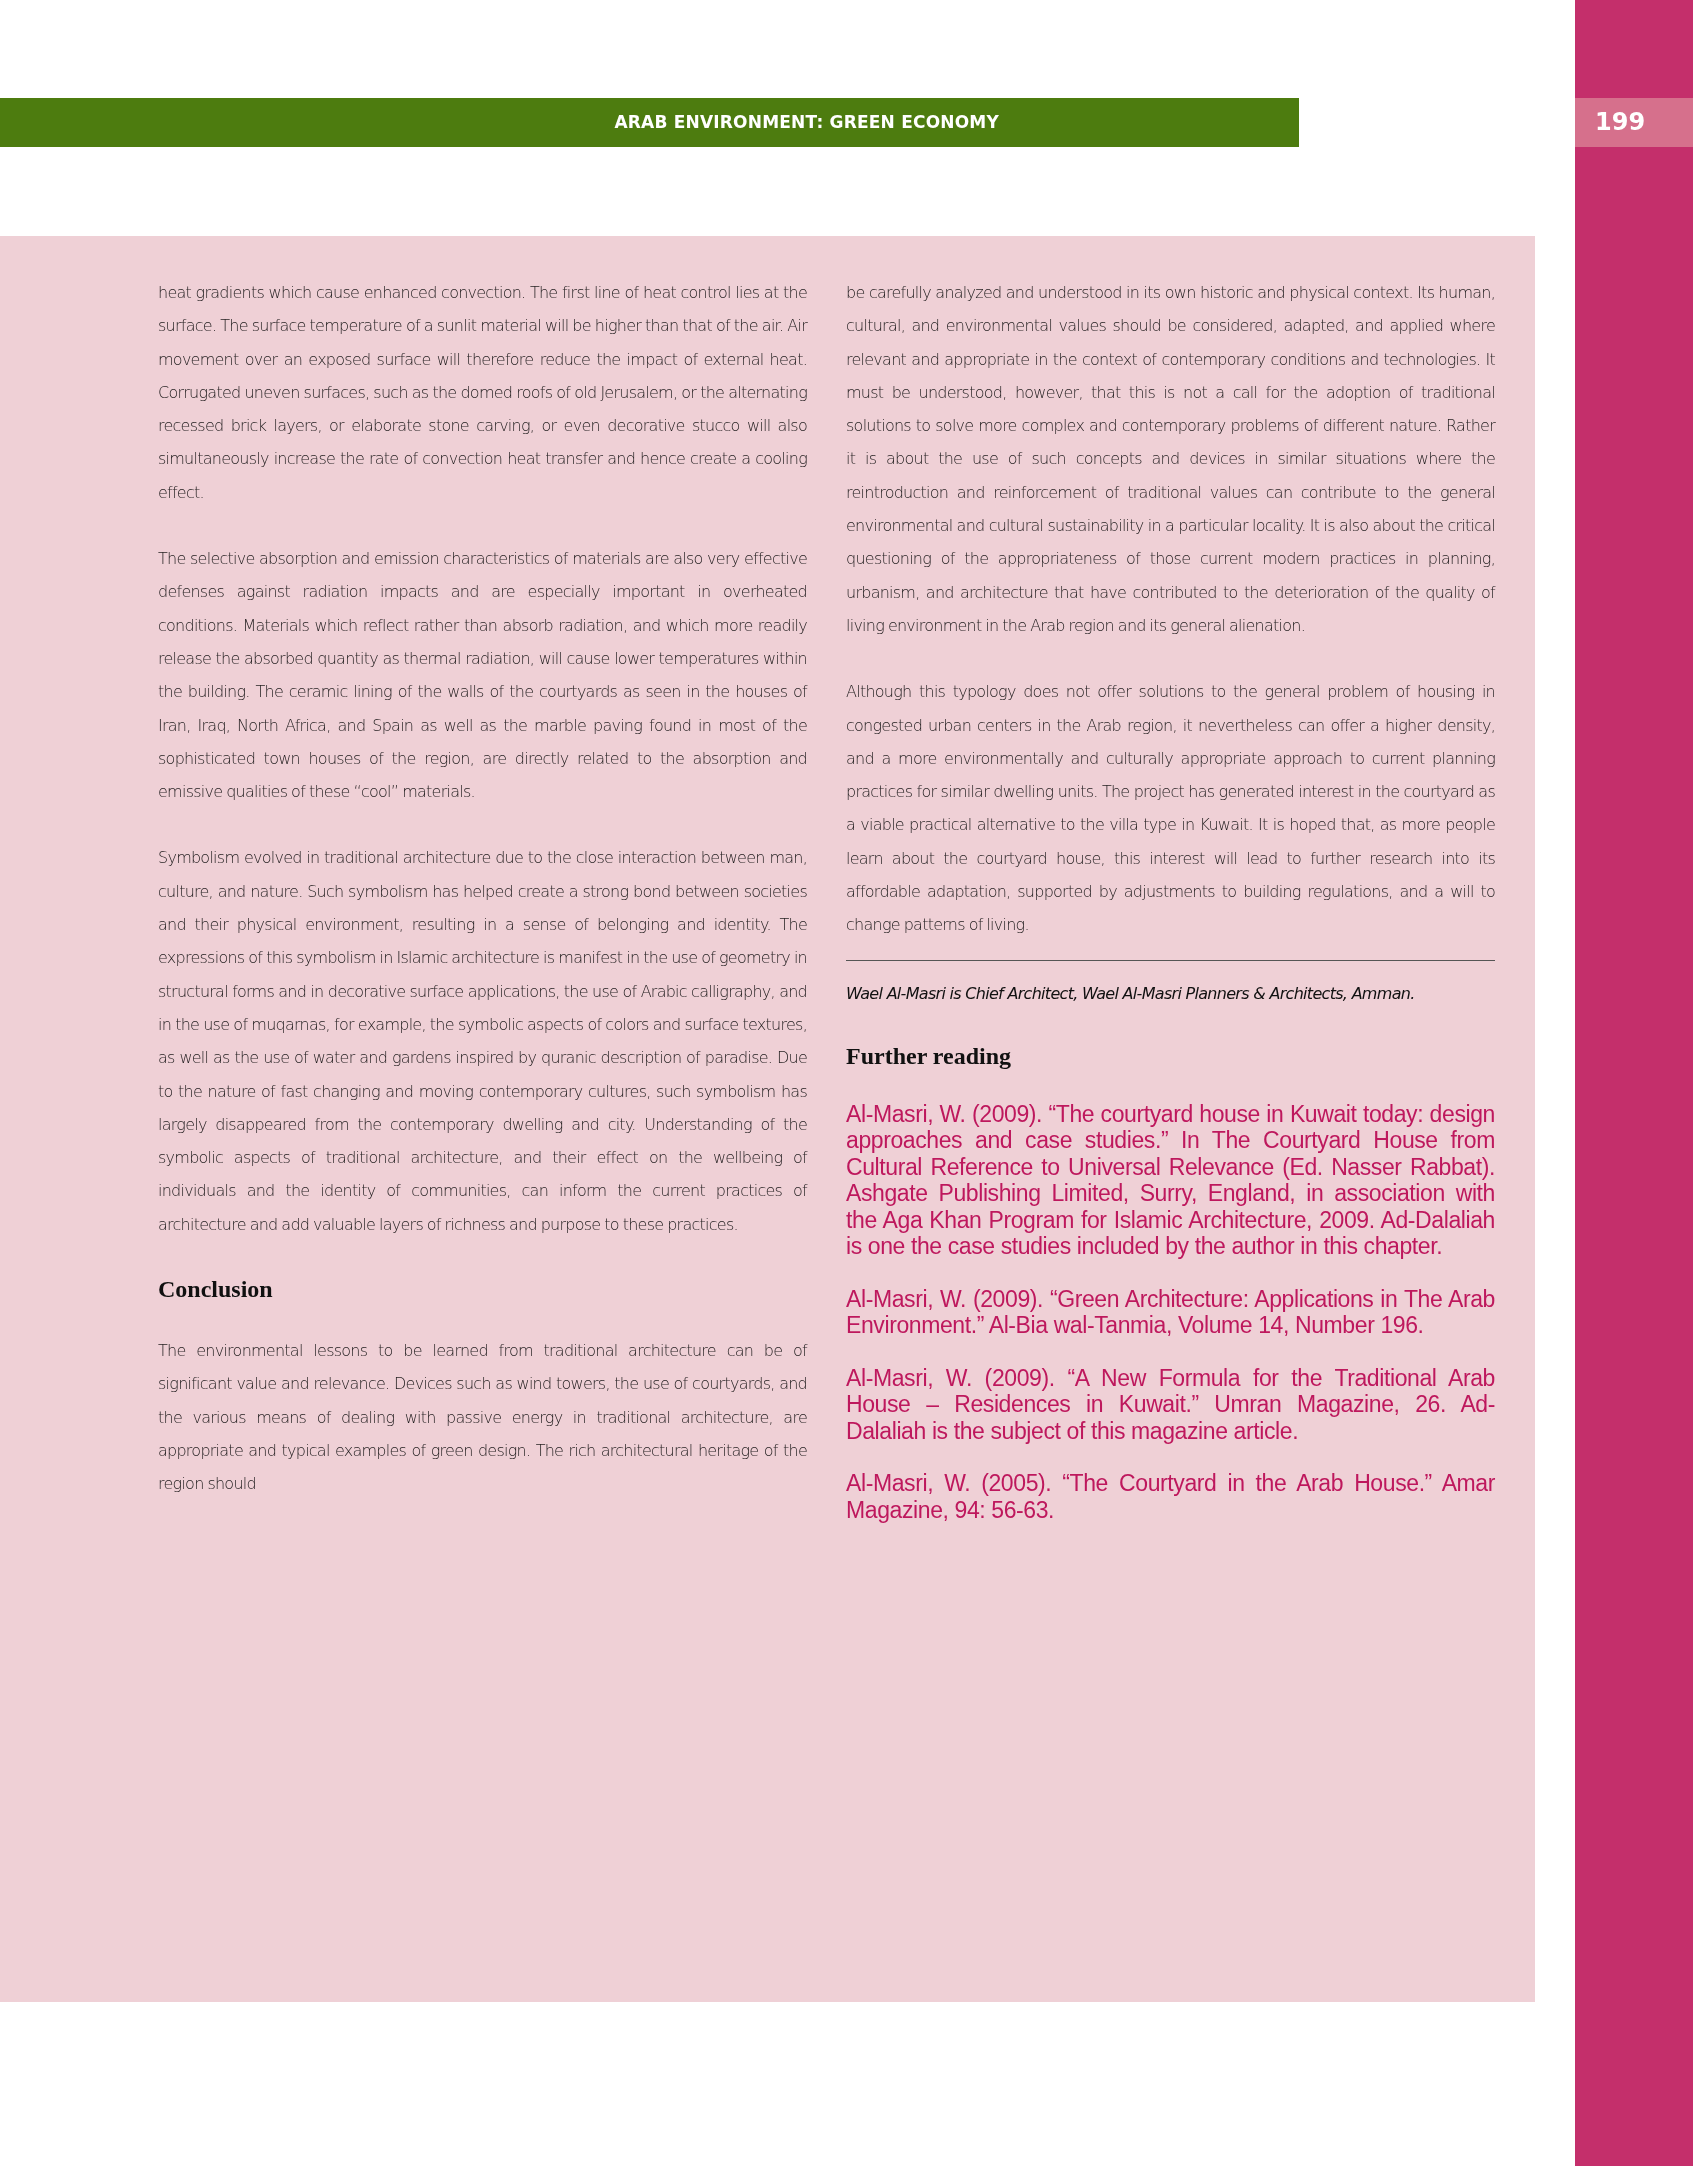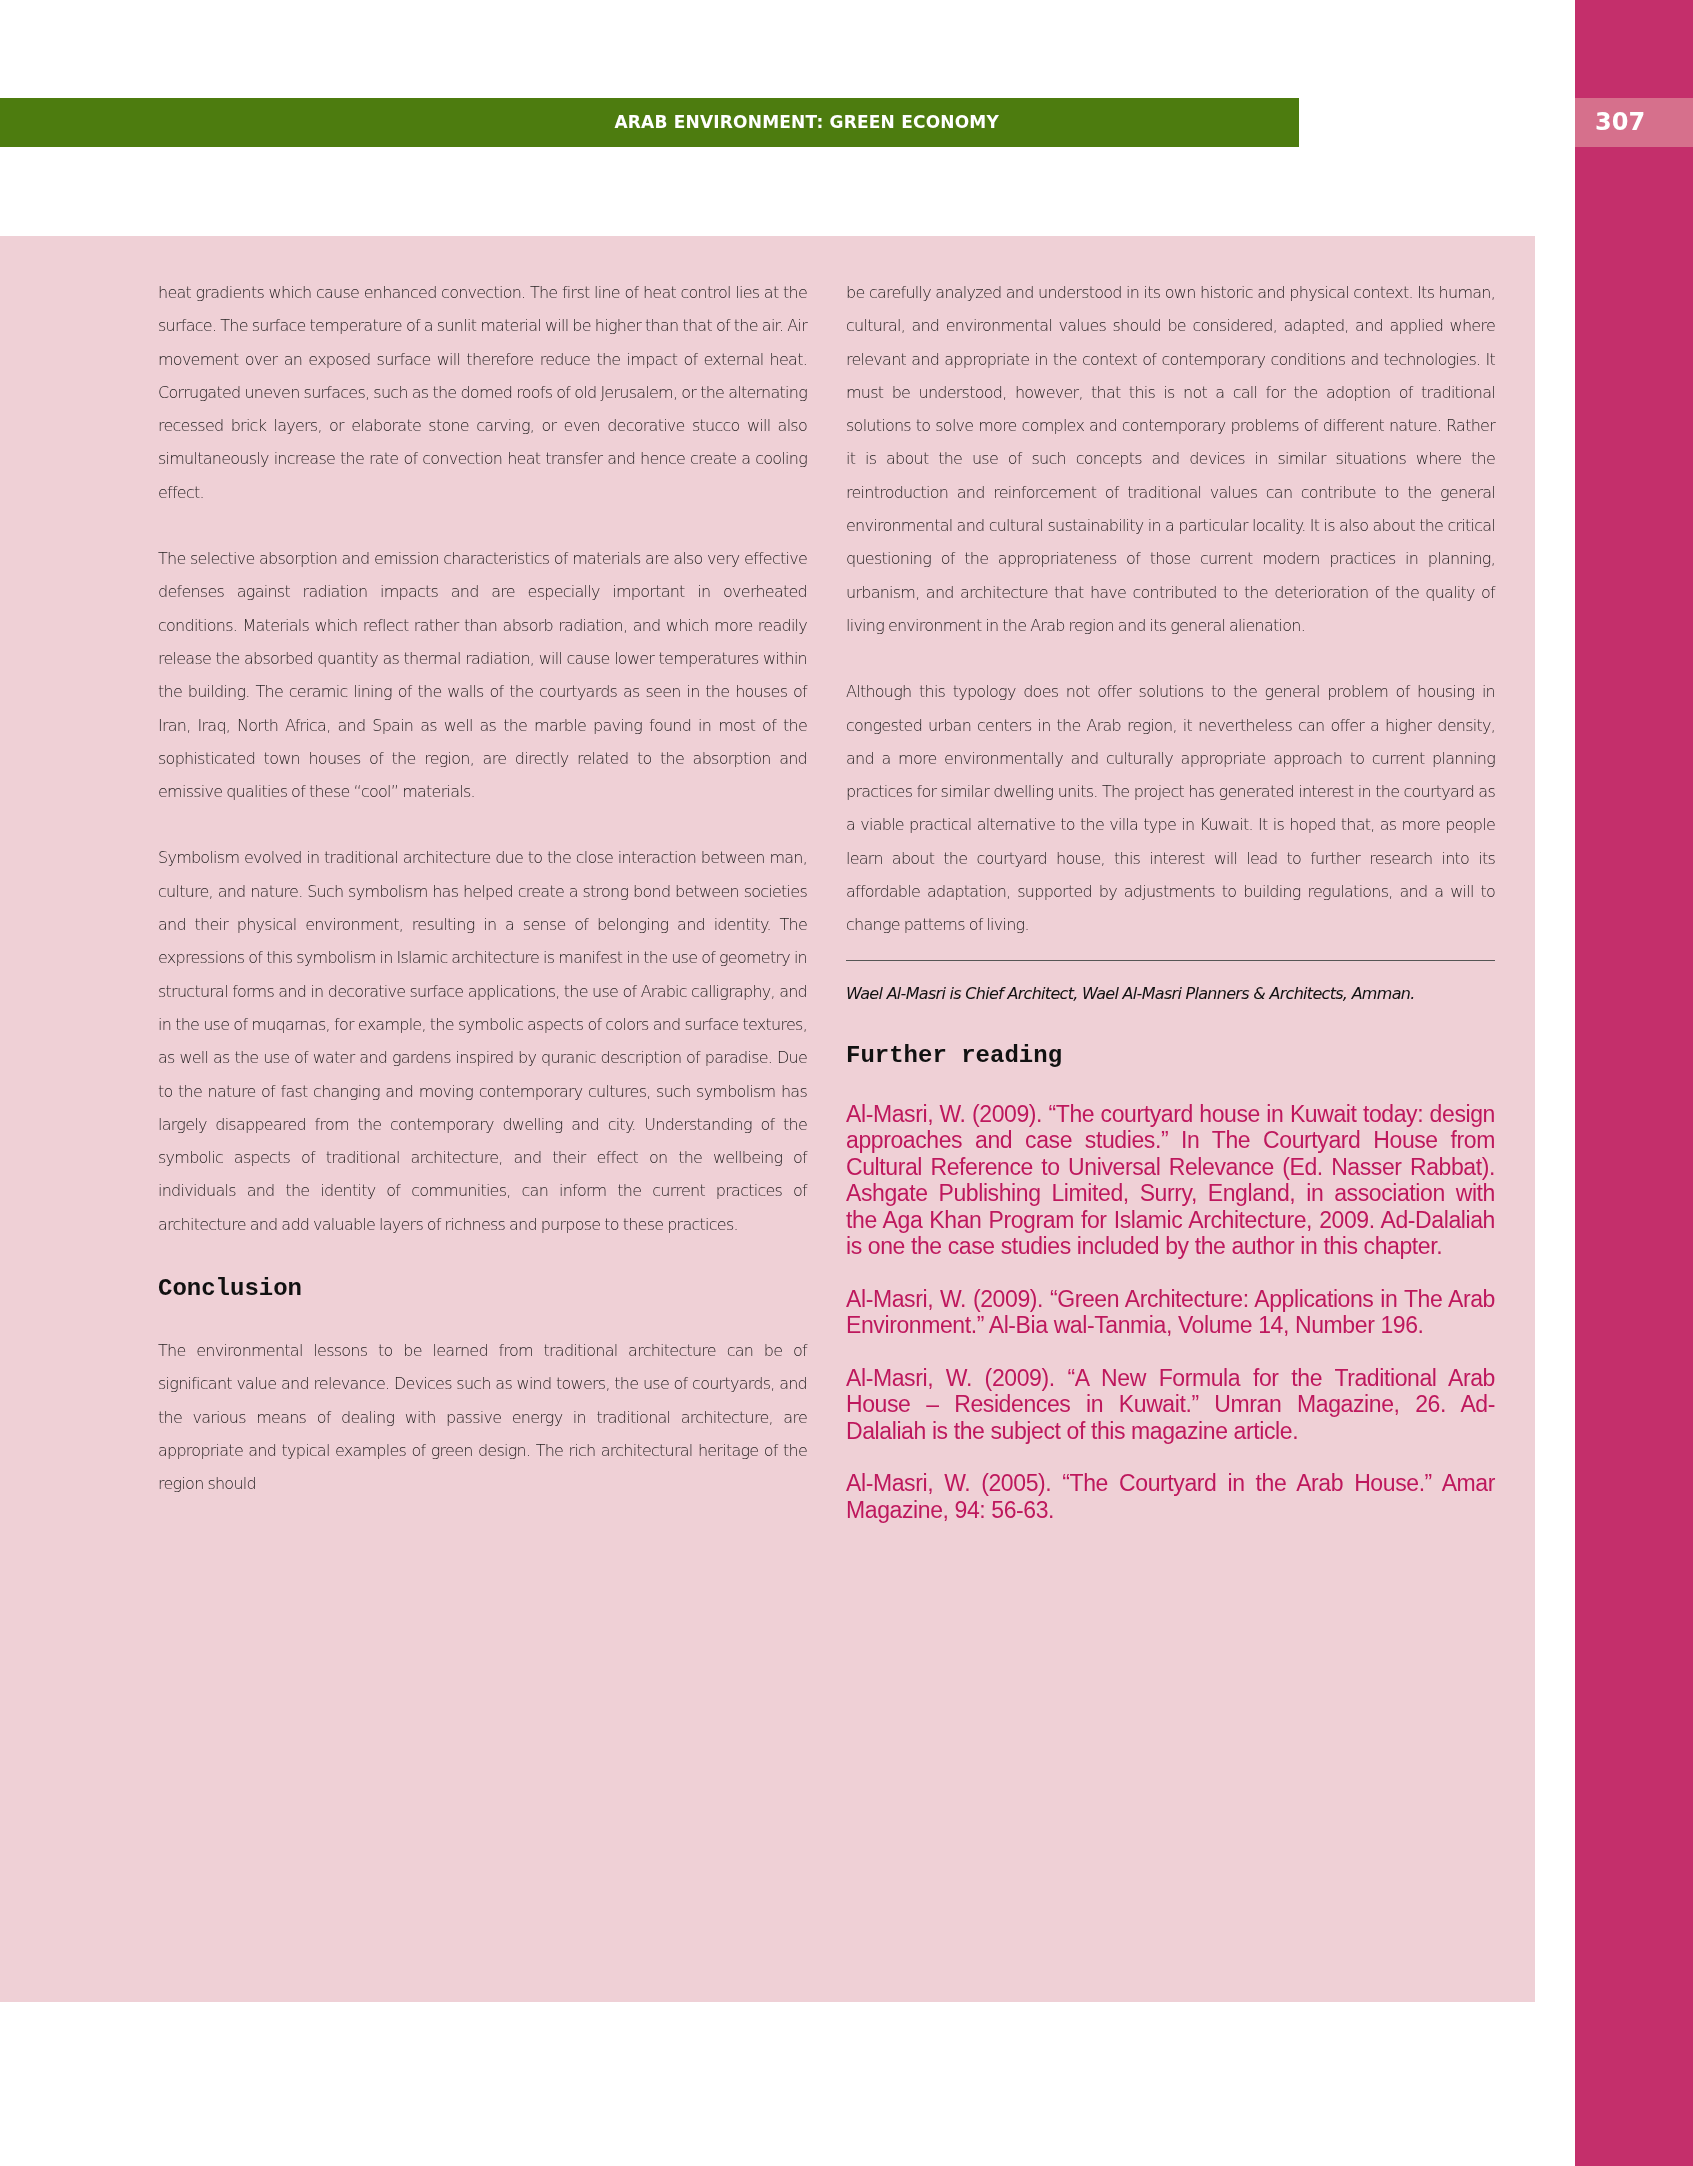--- a/index.html
+++ b/index.html
@@ -42,21 +42,21 @@
   .col-right { left:846px; }
   .body-p {
     margin:0 0 33px 0;
     font-family:"DejaVu Sans", sans-serif; font-weight:300;
     font-size:16px; line-height:33.3px;
     text-align:justify; letter-spacing:-0.75px; word-spacing:-0.5px;
     color:#221e1f;
   }
   .section-h {
     margin:4px 0 30px 0;
-    font-family:Liberation Mono, monospace; font-weight:bold;
+    font-family:Liberation Serif, serif; font-weight:bold;
     font-size:24px; line-height:30px; color:#111;
   }
   .rule {
     height:0; border-top:1.5px solid #555; margin:2px 0 16px 0;
   }
   .author-note {
     margin:0 0 30px 0; font-style:italic;
     font-family:"DejaVu Sans", sans-serif;
     font-size:16px; line-height:34px; letter-spacing:-0.7px; color:#111;
   }
@@ -69,21 +69,21 @@
 </style>
 </head>
 <body>
 
 <div class="sidebar"></div>
 
 <div class="header-band">
   <span class="header-title">ARAB ENVIRONMENT: GREEN ECONOMY</span>
 </div>
 <div class="page-num-box">
-  <span class="page-num">307</span>
+  <span class="page-num">199</span>
 </div>
 
 <div class="content-box">
   <div class="col col-left">
     <p class="body-p">heat gradients which cause enhanced convection. The first line of heat control lies at the surface. The surface temperature of a sunlit material will be higher than that of the air. Air movement over an exposed surface will therefore reduce the impact of external heat. Corrugated uneven surfaces, such as the domed roofs of old Jerusalem, or the alternating recessed brick layers, or elaborate stone carving, or even decorative stucco will also simultaneously increase the rate of convection heat transfer and hence create a cooling effect.</p>
     <p class="body-p">The selective absorption and emission characteristics of materials are also very effective defenses against radiation impacts and are especially important in overheated conditions. Materials which reflect rather than absorb radiation, and which more readily release the absorbed quantity as thermal radiation, will cause lower temperatures within the building. The ceramic lining of the walls of the courtyards as seen in the houses of Iran, Iraq, North Africa, and Spain as well as the marble paving found in most of the sophisticated town houses of the region, are directly related to the absorption and emissive qualities of these “cool” materials.</p>
     <p class="body-p">Symbolism evolved in traditional architecture due to the close interaction between man, culture, and nature. Such symbolism has helped create a strong bond between societies and their physical environment, resulting in a sense of belonging and identity. The expressions of this symbolism in Islamic architecture is manifest in the use of geometry in structural forms and in decorative surface applications, the use of Arabic calligraphy, and in the use of muqarnas, for example, the symbolic aspects of colors and surface textures, as well as the use of water and gardens inspired by quranic description of paradise. Due to the nature of fast changing and moving contemporary cultures, such symbolism has largely disappeared from the contemporary dwelling and city. Understanding of the symbolic aspects of traditional architecture, and their effect on the wellbeing of individuals and the identity of communities, can inform the current practices of architecture and add valuable layers of richness and purpose to these practices.</p>
     <h2 class="section-h">Conclusion</h2>
     <p class="body-p">The environmental lessons to be learned from traditional architecture can be of significant value and relevance. Devices such as wind towers, the use of courtyards, and the various means of dealing with passive energy in traditional architecture, are appropriate and typical examples of green design. The rich architectural heritage of the region should</p>
   </div>

